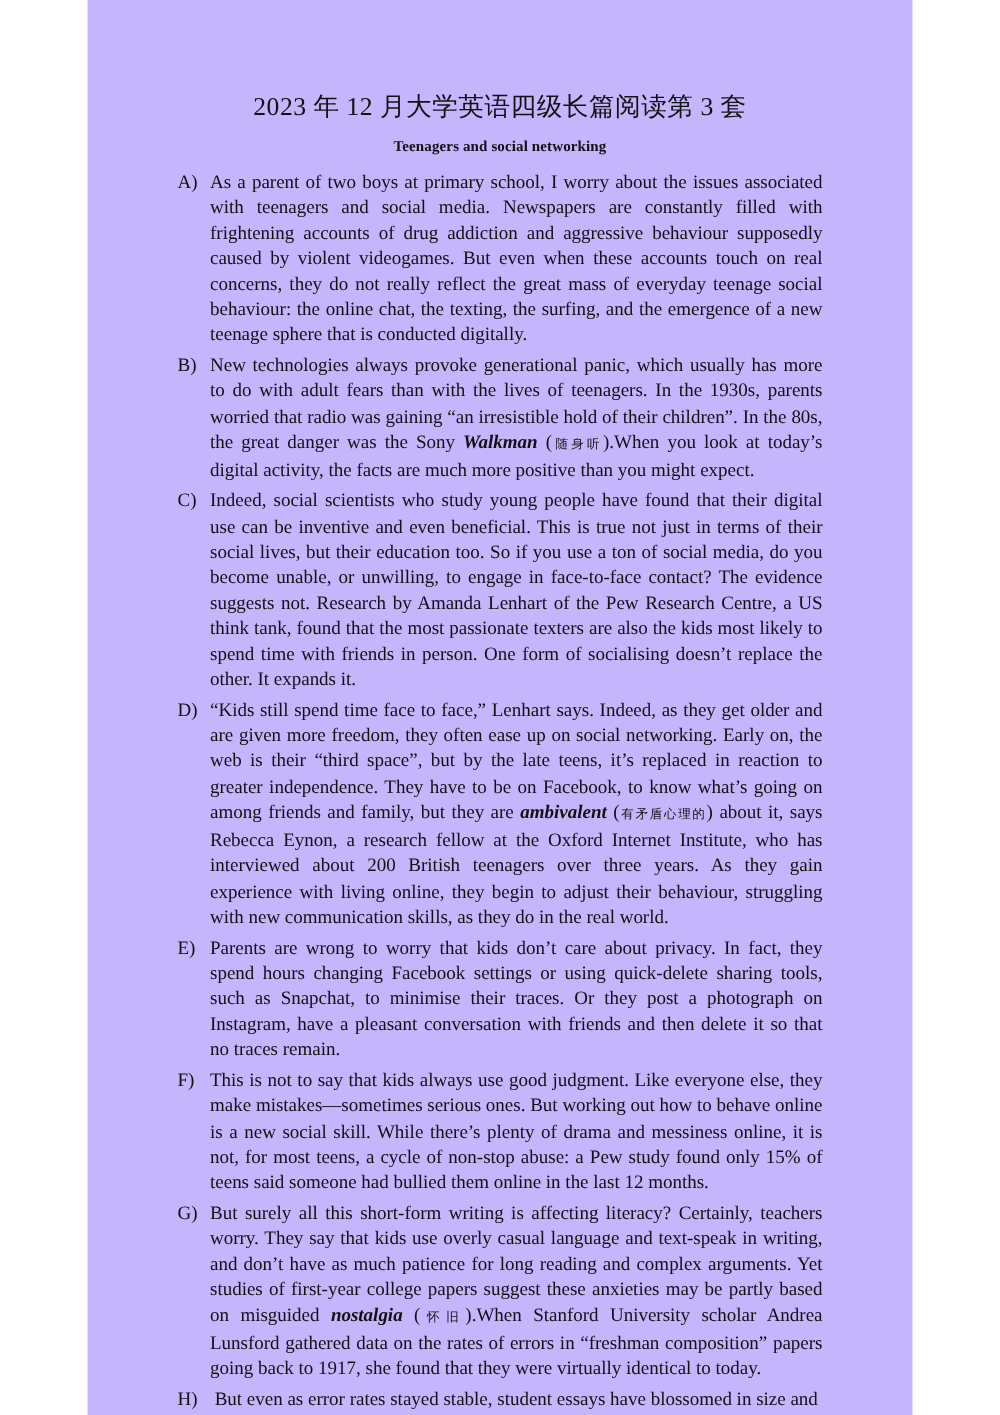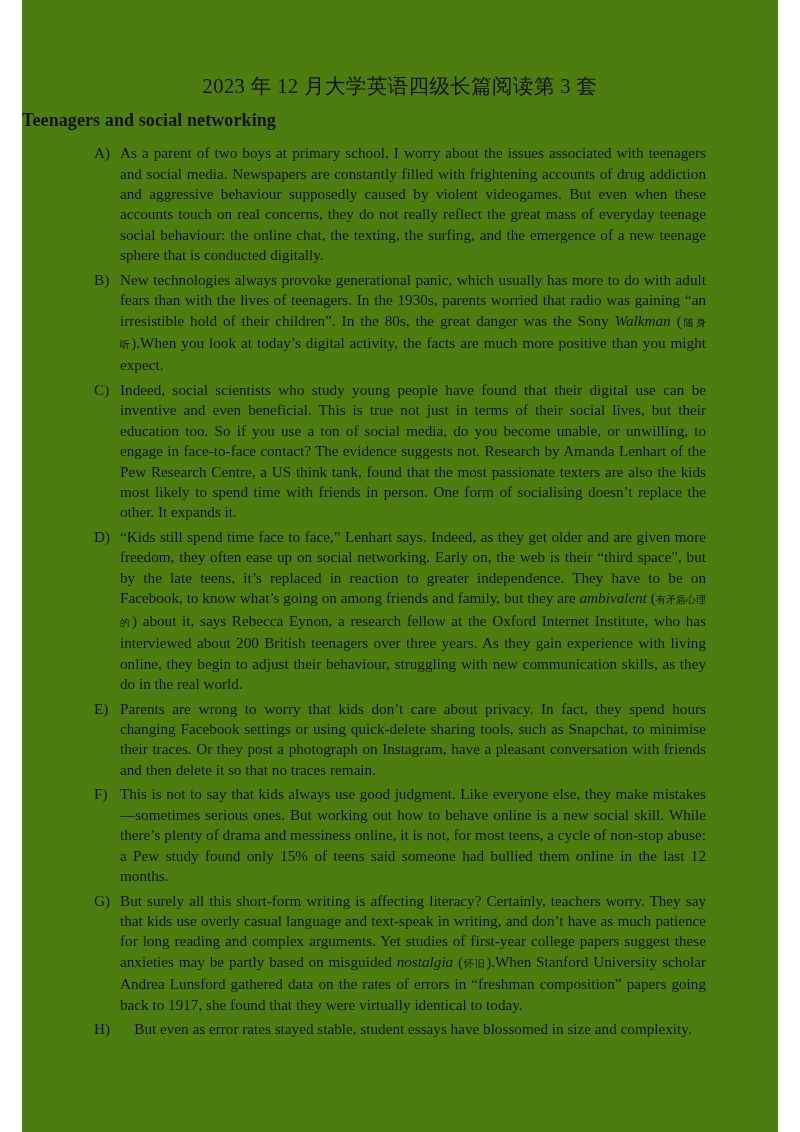--- a/index.html
+++ b/index.html
@@ -9,42 +9,42 @@
     background: #ffffff;
   }
 
   body {
     font-family: "Liberation Serif", "DejaVu Serif", serif;
     color: #111111;
   }
 
   .page {
     position: relative;
-    width: 756px;
+    width: 660px;
     height: 1132px;
     margin: 0 auto;
-    background: #4d7c0f;
+    background: #c4b5fd;
     box-sizing: border-box;
     overflow: hidden;
   }
 
   .doc-title {
     text-align: center;
     font-size: 20.5px;
     font-weight: normal;
     letter-spacing: 0.4px;
     margin: 0;
     padding-top: 74px;
     line-height: 1.2;
     font-family: "Liberation Serif", "DejaVu Serif", serif;
   }
 
   .doc-subtitle {
-    text-align: left;
-    font-size: 18px;
+    text-align: center;
+    font-size: 12px;
     font-weight: bold;
     margin: 0;
     padding-top: 11px;
     line-height: 1.2;
     letter-spacing: 0.1px;
   }
 
   .body-block {
     margin: 0;
     padding: 12px 72px 0 72px;
@@ -78,20 +78,21 @@
     line-height: 20.4px;
   }
 
   
   .para.last .para-text {
     text-align: center;
   }
 
   i, em {
     font-style: italic;
+    font-weight: bold;
   }
 
   .cjk {
     font-family: "DejaVu Sans", "Liberation Sans", sans-serif;
     font-style: normal;
     font-size: 10px;
   }
 
   .footer {
     position: absolute;

